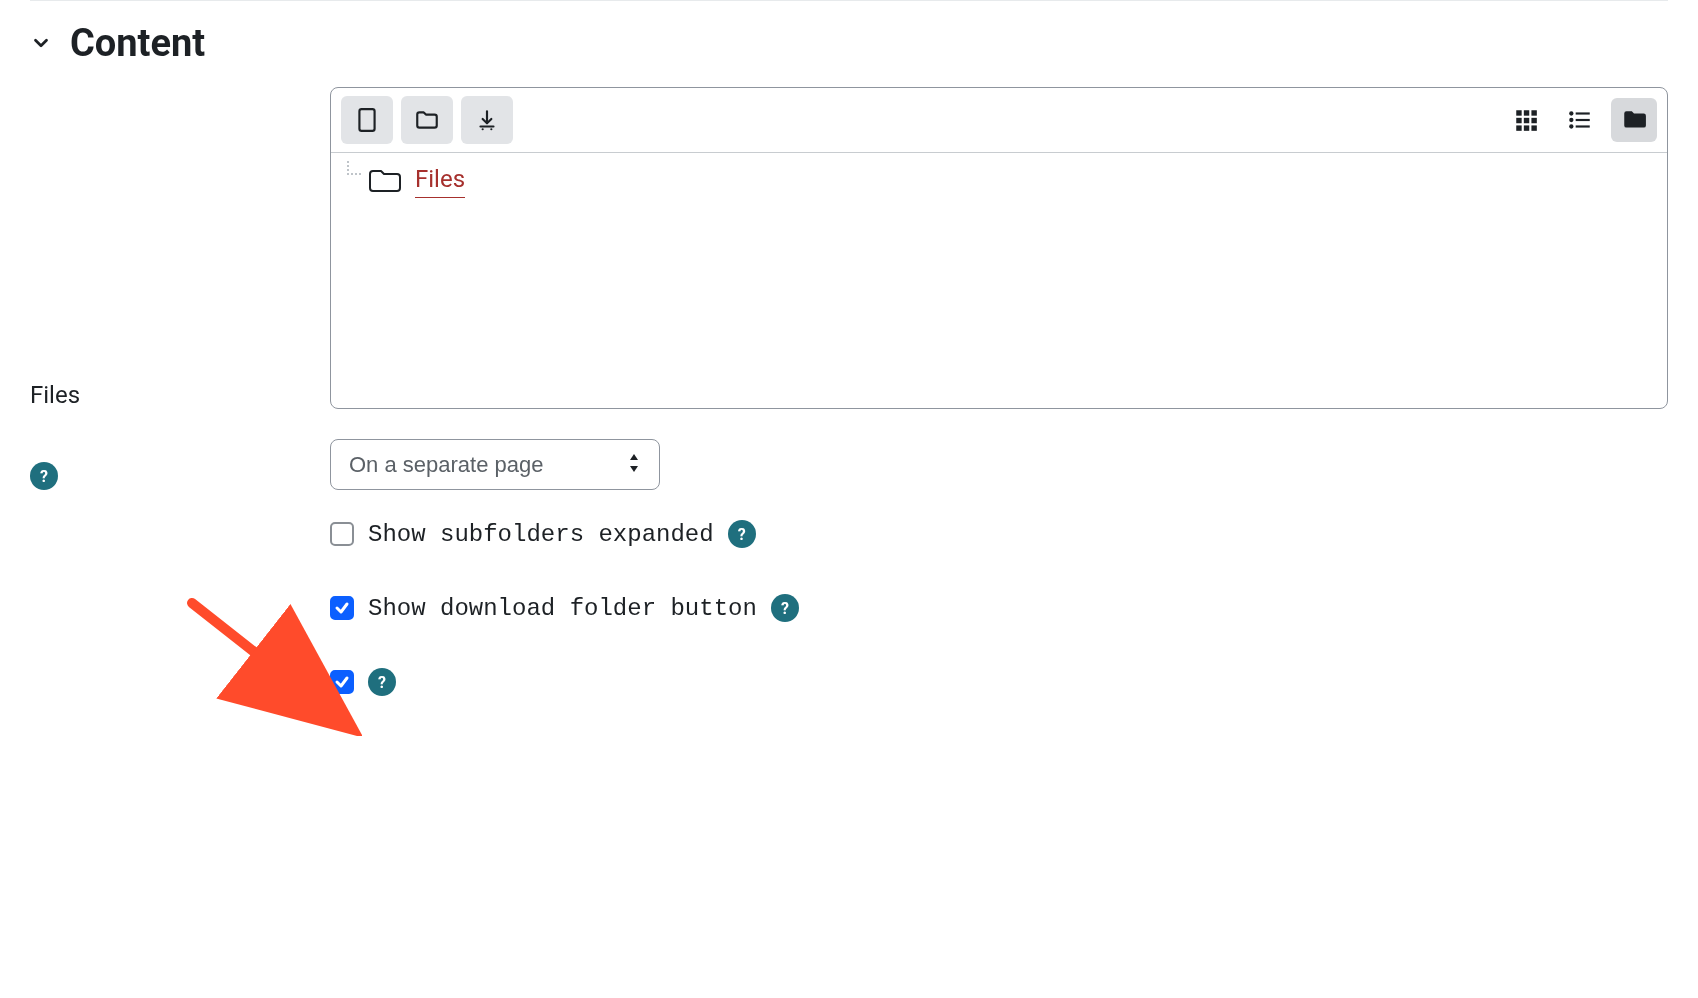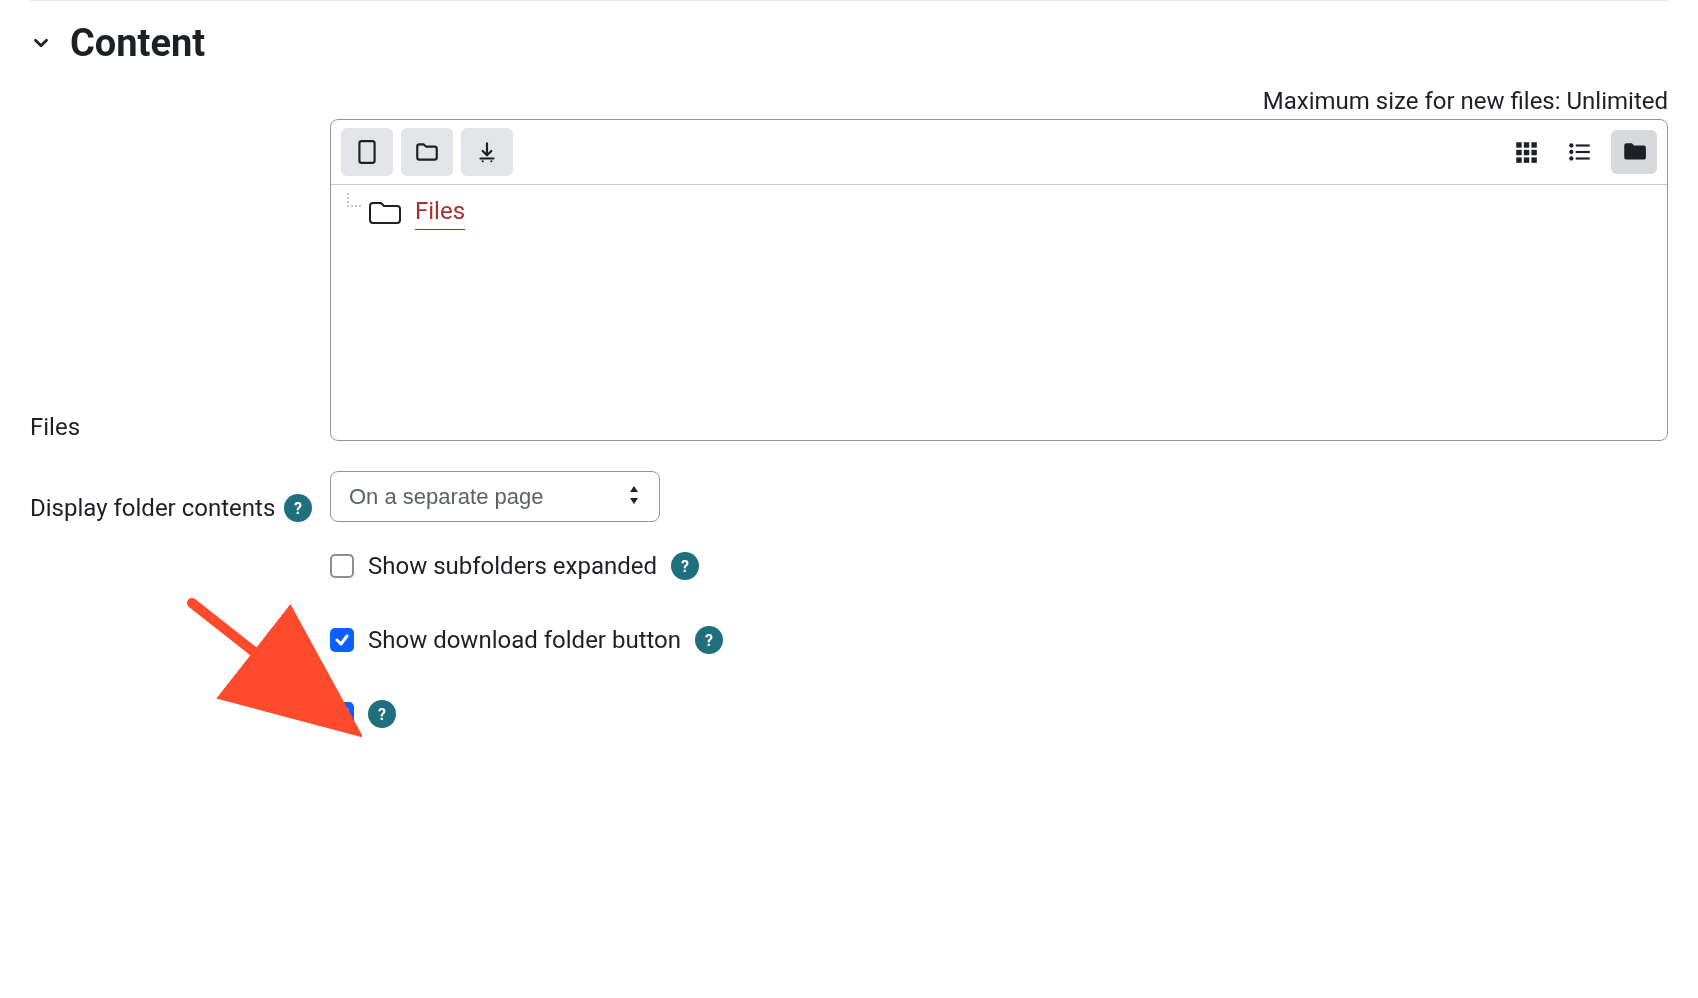--- a/index.html
+++ b/index.html
@@ -77,21 +77,21 @@
 
   
   .check-row { display: flex; align-items: center; gap: 14px; margin-bottom: 46px; }
   .ck {
     width: 24px; height: 24px; border-radius: 5px; border: 2px solid #8a8f95; background: #fff;
     display: inline-flex; align-items: center; justify-content: center; cursor: pointer;
     flex-shrink: 0;
   }
   .ck.checked { background: #0b5fff; border-color: #0b5fff; }
   .ck.checked svg { width: 16px; height: 16px; }
-  .check-label { font-size: 24px; color: #1d2125; }
+  .check-label { font-size: 24px; color: #1d2125; font-family: Liberation Mono, monospace; }
 
   
   .arrow-svg { position: absolute; left: 182px; top: 593px; width: 180px; height: 150px; pointer-events: none; }
 
   .rel-container { position: relative; }
 </style>
 </head>
 <body>
 
 <div class="page rel-container">
@@ -104,21 +104,20 @@
         </svg>
     </span>
     <h2>Content</h2>
   </div>
 
   <div class="form-row">
     <div class="label-col">
       <span class="label-text">Files</span>
     </div>
     <div class="field-col file-area-wrap">
-      <div class="maxsize">Maximum size for new files: Unlimited</div>
       <div class="file-box">
         <div class="file-toolbar">
           <div class="fb-left">
             <button class="tb-btn" title="Add file">
               <svg viewBox="0 0 24 24" fill="none" stroke="#1d2125" stroke-width="2" stroke-linecap="round" stroke-linejoin="round">
                   <rect x="5" y="2" width="14" height="20" rx="2"></rect>
                 </svg>
             </button>
             <button class="tb-btn" title="Create folder">
               <svg viewBox="0 0 24 24" fill="none" stroke="#1d2125" stroke-width="2" stroke-linecap="round" stroke-linejoin="round">
@@ -174,21 +173,20 @@
             </span>
             <span class="tree-link">Files</span>
           </div>
         </div>
       </div>
     </div>
   </div>
 
   <div class="form-row">
     <div class="label-col">
-      <span class="label-text">Display folder contents</span>
       <span class="help-circle">?</span>
     </div>
     <div class="field-col">
       <div class="nice-select">
         <select>
           <option>On a separate page</option>
         </select>
         <span class="caret">
           <svg viewBox="0 0 16 22" fill="#1d2125">
               <polygon points="8,2 12,8 4,8"></polygon>

